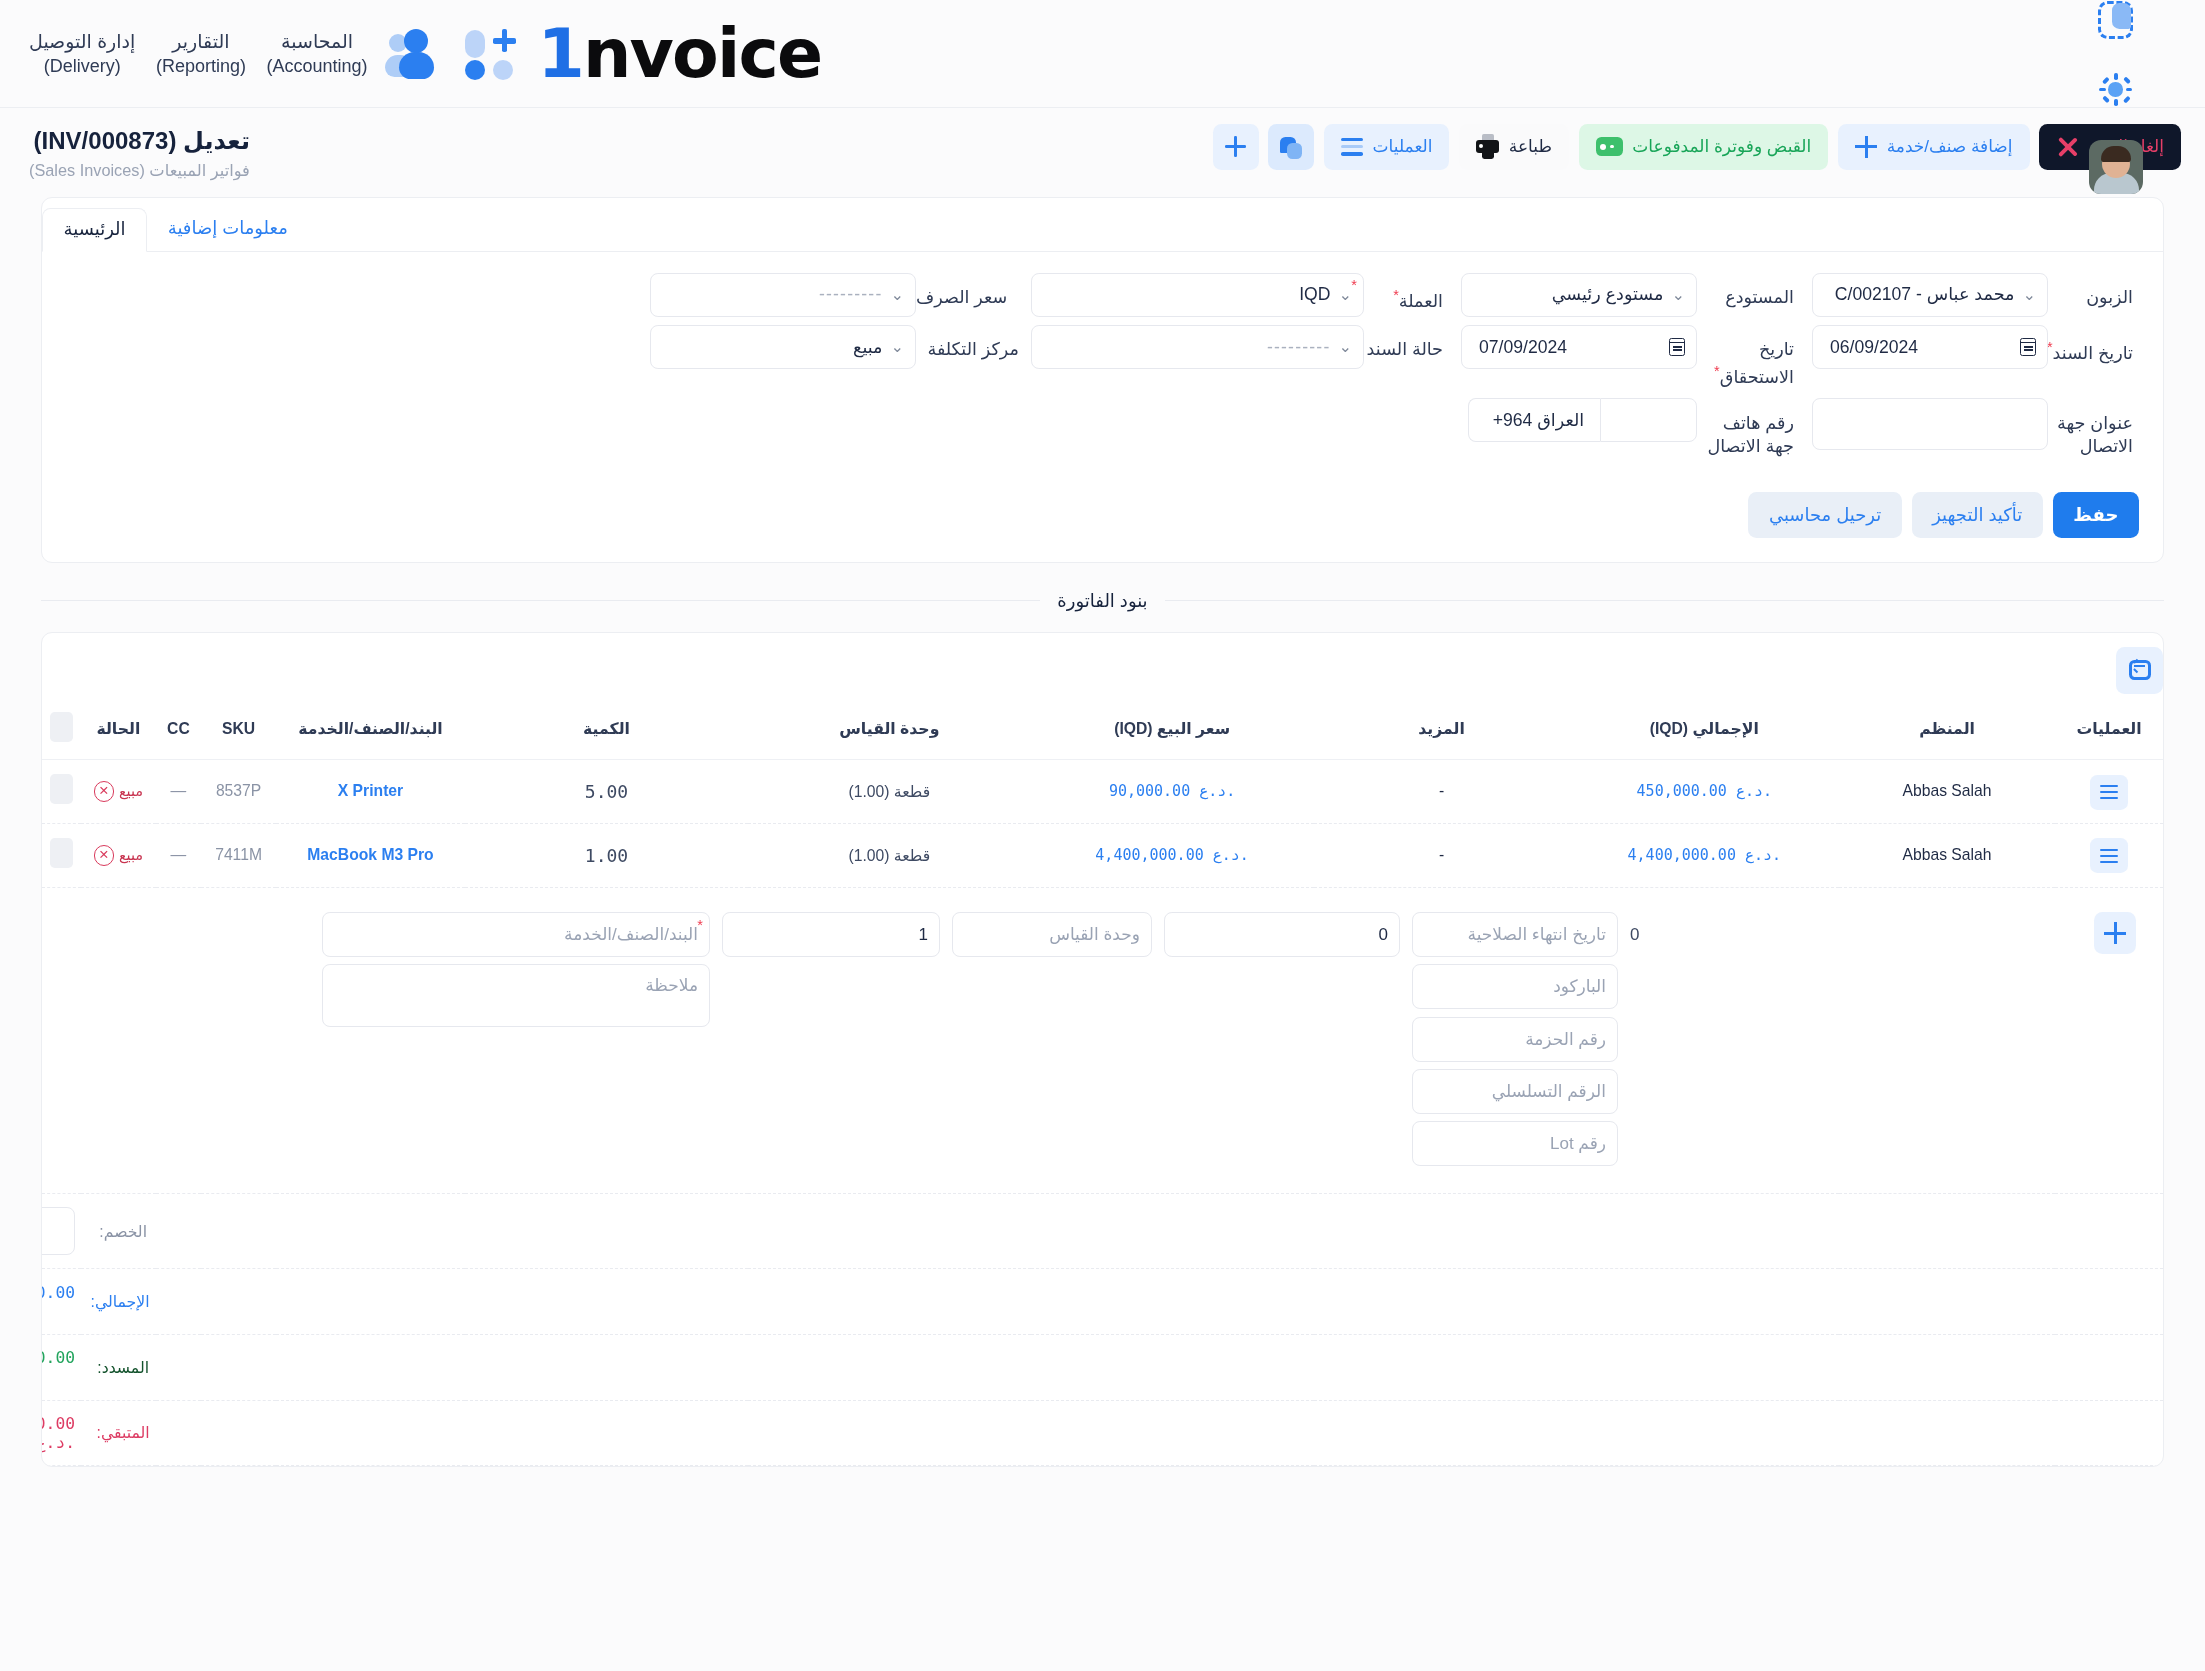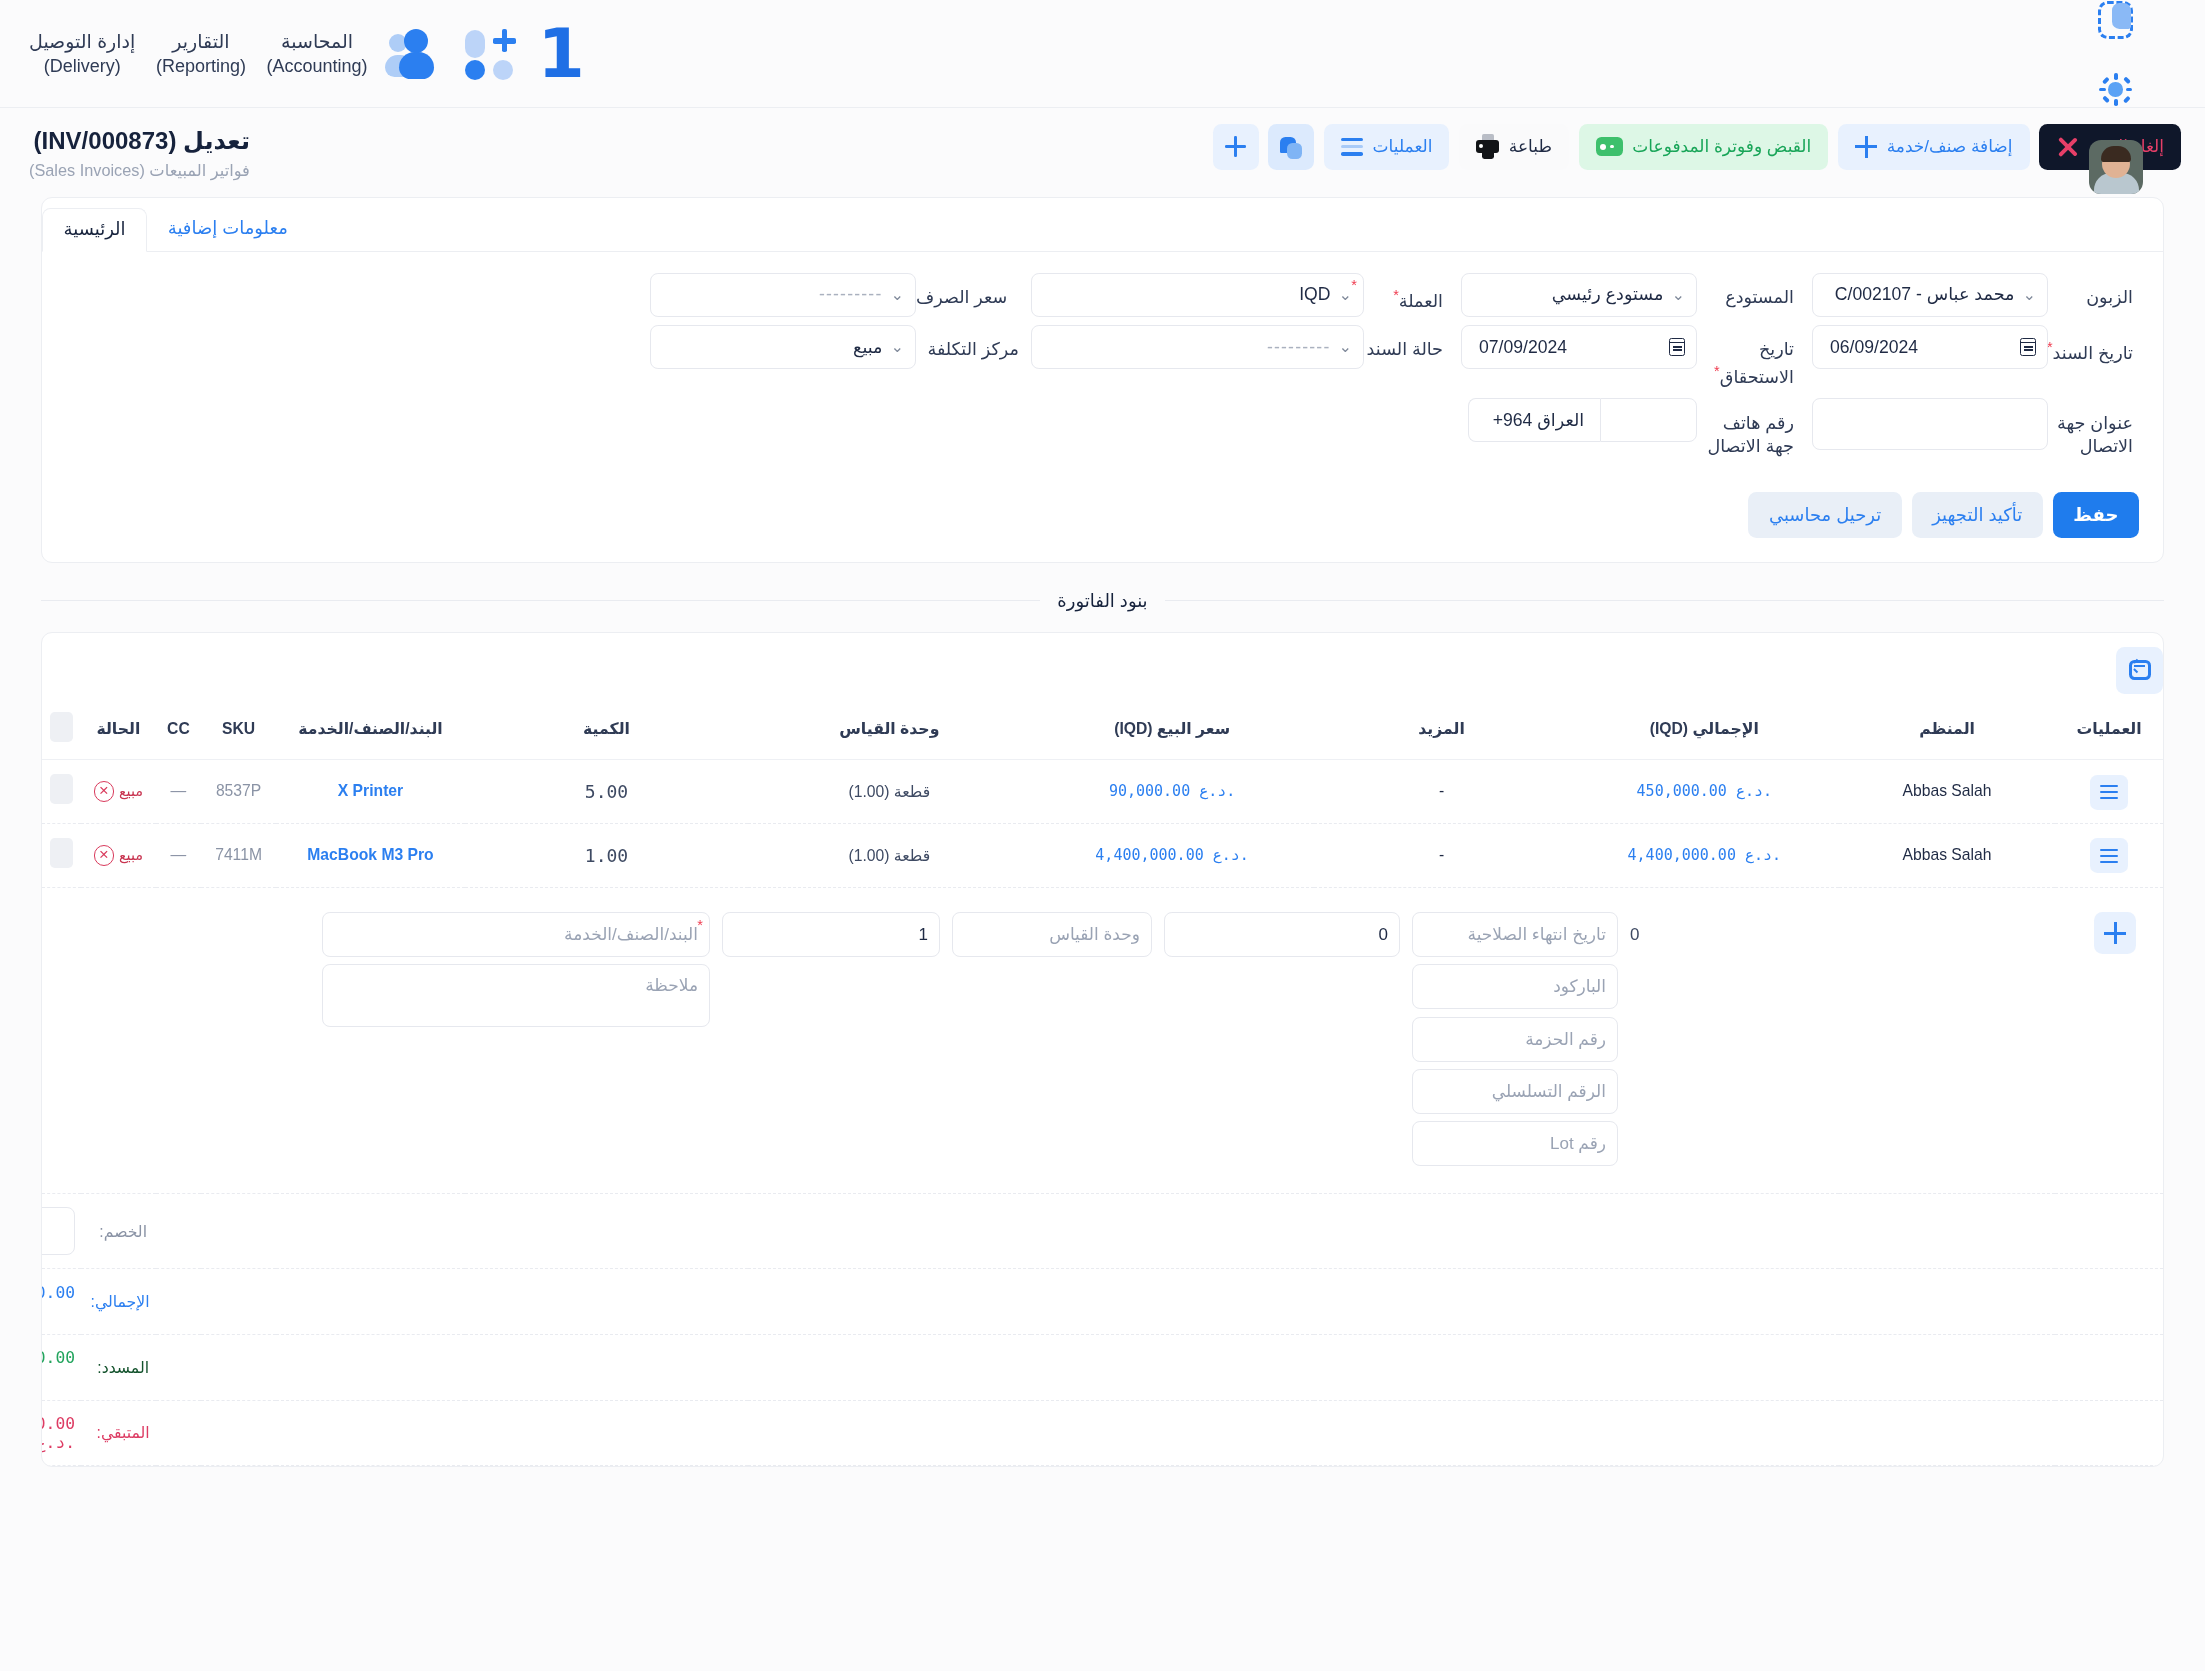--- a/index.html
+++ b/index.html
@@ -317,20 +317,21 @@
 </style>
 </head>
 <body>
 
 <div class="topbar">
 
   <div class="topbar-right">
     <div class="logo-wrap">
       <div class="logo-text">
         <span class="one">1</span>
+          <span>nvoice</span>
       </div>
     </div>
 
     <div class="dots-icon">
       <i class="d1"></i>
         <i class="d2"></i>
         <i class="d3"></i>
         <i class="plus-v"></i>
         <i class="plus-h"></i>
     </div>

